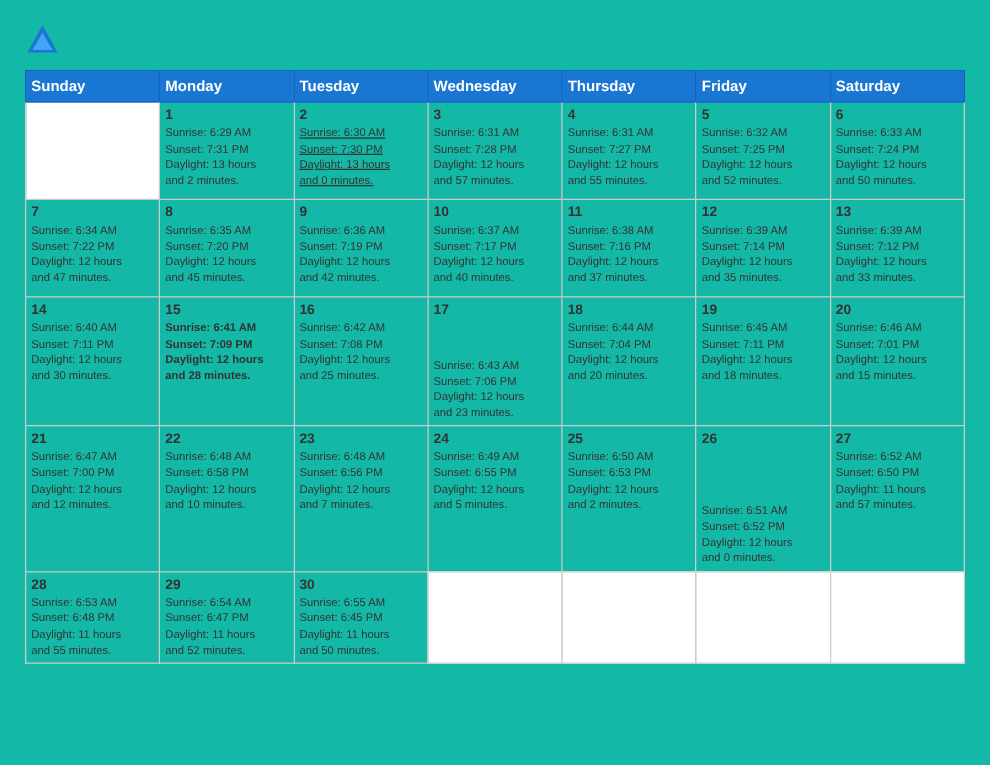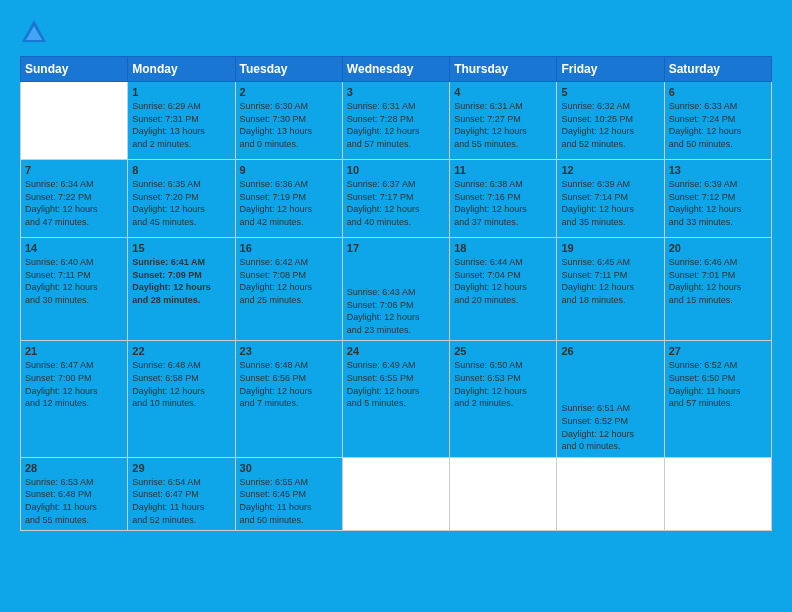--- a/index.html
+++ b/index.html
@@ -7,21 +7,21 @@
       font-family: Arial, sans-serif;
       background: #fff;
       width: 792px;
       height: 612px;
       overflow: hidden;
     }
     .page {
       width: 792px;
       height: 612px;
       padding: 18px 20px 12px 20px;
-      background: #0ea5e9;
+      background: #14b8a6;
     }
     .header {
       display: flex;
       justify-content: space-between;
       align-items: flex-start;
       margin-bottom: 10px;
     }
     .logo {
       display: flex;
       align-items: center;
@@ -129,21 +129,21 @@
           <td class="empty"></td>
           <td>
             <div class="day-number">1</div>
             <div class="day-info" style="white-space: pre-line;">Sunrise: 6:29 AM
 Sunset: 7:31 PM
 Daylight: 13 hours
 and 2 minutes.</div>
           </td>
           <td>
             <div class="day-number">2</div>
-            <div class="day-info" style="white-space: pre-line;">Sunrise: 6:30 AM
+            <div class="day-info" style="white-space: pre-line; text-decoration: underline;">Sunrise: 6:30 AM
 Sunset: 7:30 PM
 Daylight: 13 hours
 and 0 minutes.</div>
           </td>
           <td>
             <div class="day-number">3</div>
             <div class="day-info" style="white-space: pre-line;">Sunrise: 6:31 AM
 Sunset: 7:28 PM
 Daylight: 12 hours
 and 57 minutes.</div>
@@ -151,21 +151,21 @@
           <td>
             <div class="day-number">4</div>
             <div class="day-info" style="white-space: pre-line;">Sunrise: 6:31 AM
 Sunset: 7:27 PM
 Daylight: 12 hours
 and 55 minutes.</div>
           </td>
           <td>
             <div class="day-number">5</div>
             <div class="day-info" style="white-space: pre-line;">Sunrise: 6:32 AM
-Sunset: 10:25 PM
+Sunset: 7:25 PM
 Daylight: 12 hours
 and 52 minutes.</div>
           </td>
           <td>
             <div class="day-number">6</div>
             <div class="day-info" style="white-space: pre-line;">Sunrise: 6:33 AM
 Sunset: 7:24 PM
 Daylight: 12 hours
 and 50 minutes.</div>
           </td>

